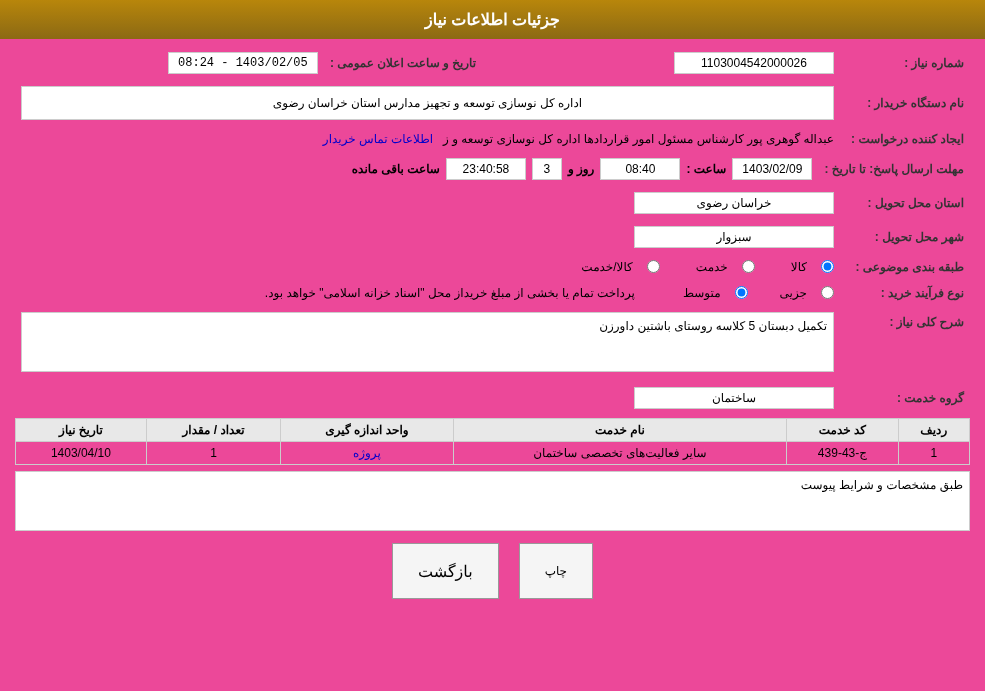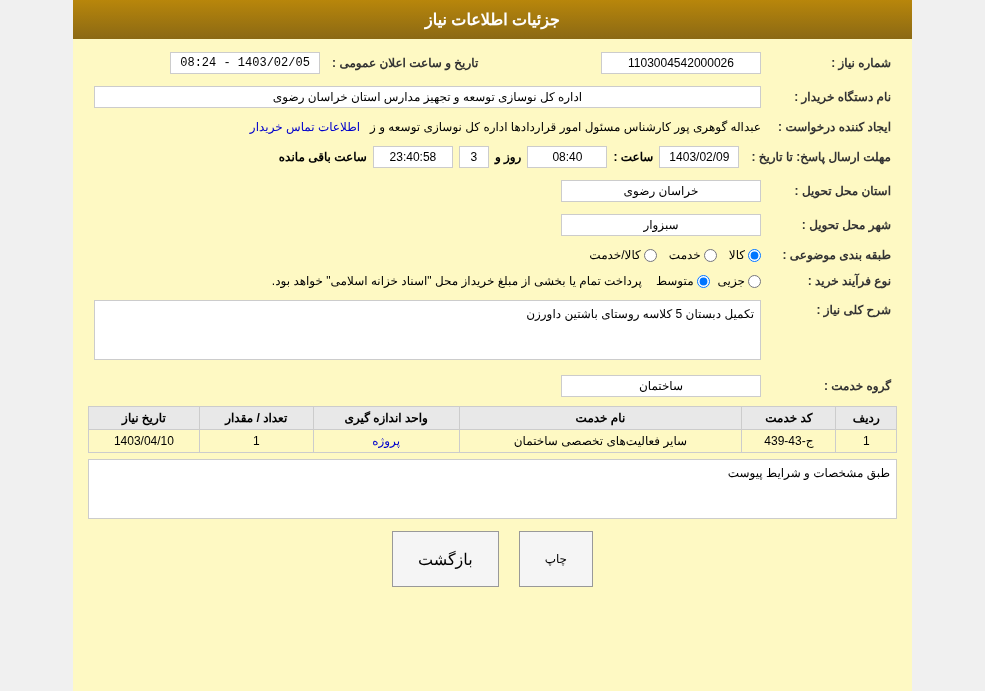--- a/index.html
+++ b/index.html
@@ -3,23 +3,23 @@
   <meta charset="utf-8">
   <style>
     * { box-sizing: border-box; margin: 0; padding: 0; }
     body {
       font-family: Tahoma, Arial, sans-serif;
       font-size: 12px;
       background: #f0f0f0;
       direction: rtl;
     }
     .page-wrapper {
-      width: 839px;
+      width: 985px;
       min-height: 691px;
-      background: #fef9c3;
+      background: #ec4899;
       margin: 0 auto;
     }
     .header-bar {
       background: linear-gradient(to bottom, #b8860b, #8b6914);
       color: #fff;
       text-align: center;
       padding: 10px 0;
       font-size: 16px;
       font-weight: bold;
     }
@@ -55,21 +55,21 @@
       border: 1px solid #ccc;
       background: #fff;
       padding: 3px 6px;
       display: inline-block;
       min-width: 200px;
       text-align: center;
     }
     .value-box-full {
       border: 1px solid #ccc;
       background: #fff;
-      padding: 3px 6px;
+      padding: 9px 6px;
       width: 100%;
       display: block;
       text-align: center;
     }
     .link-blue {
       color: #0000cc;
       text-decoration: none;
       margin-top: 24px;
     }
     .row-flex {
@@ -156,22 +156,23 @@
       font-family: Tahoma, Arial, sans-serif;
       font-size: 16px;
     }
     .radio-group {
       display: flex;
       gap: 12px;
       align-items: center;
     }
     .radio-item {
       display: flex;
-      align-items: flex-end;
-      gap: 3px;
+      align-items: flex-start;
+      gap: 14px;
+      margin-left: 24px;
     }
     .process-row {
       display: flex;
       align-items: center;
       gap: 8px;
       font-size: 12px;
     }
   </style>
 </head>
 <body>
@@ -296,21 +297,21 @@
         <td>
           <div class="process-row">
             <div class="radio-item">
               <input type="radio" name="process" style="">
               <span>جزیی</span>
             </div>
             <div class="radio-item">
               <input type="radio" name="process" checked="" style="">
               <span>متوسط</span>
             </div>
-            <span style="margin-right:6px;">پرداخت تمام یا بخشی از مبلغ خریداز محل "اسناد خزانه اسلامی" خواهد بود.</span>
+            <span style="margin-right:16px;">پرداخت تمام یا بخشی از مبلغ خریداز محل "اسناد خزانه اسلامی" خواهد بود.</span>
           </div>
         </td>
       </tr>
     </tbody>
       </table>
 
     <table class="info-table">
       <tbody>
           <tr>
         <td class="label-cell" style="vertical-align:top; padding-top:6px;">شرح کلی نیاز :</td>

